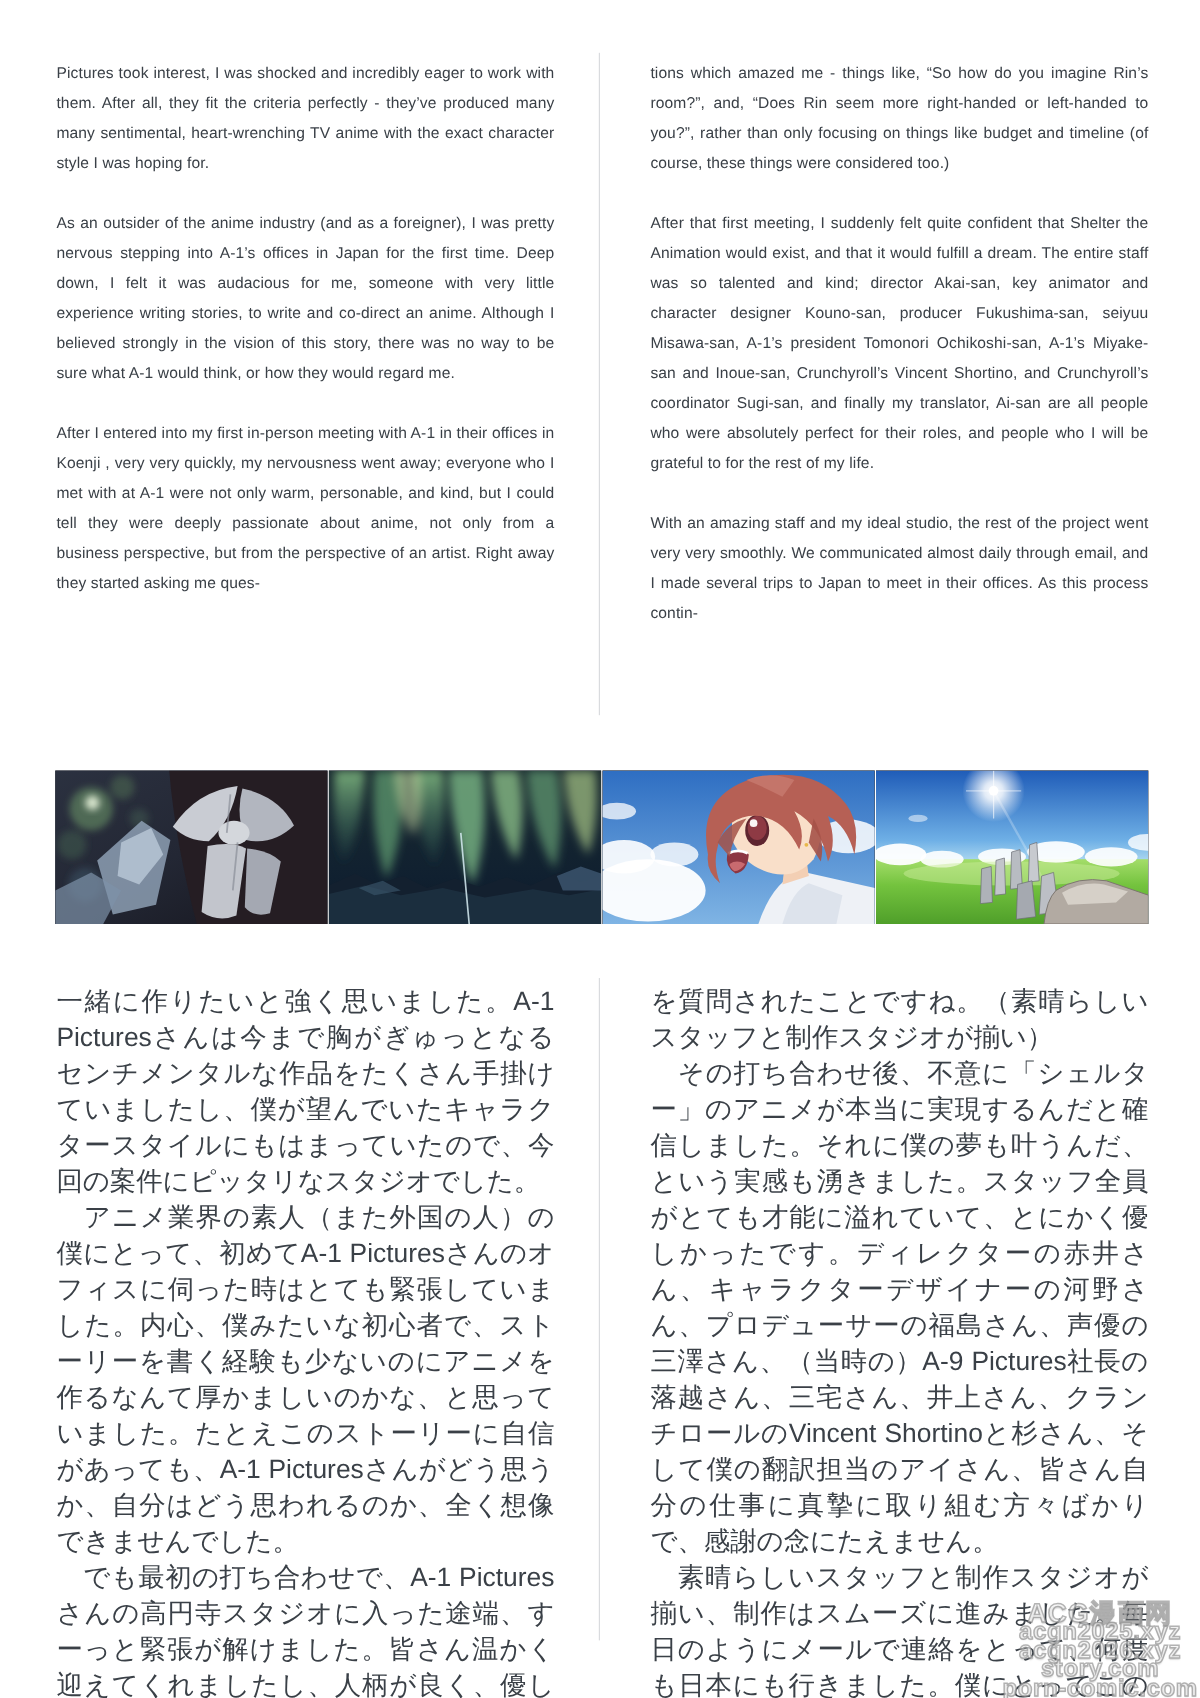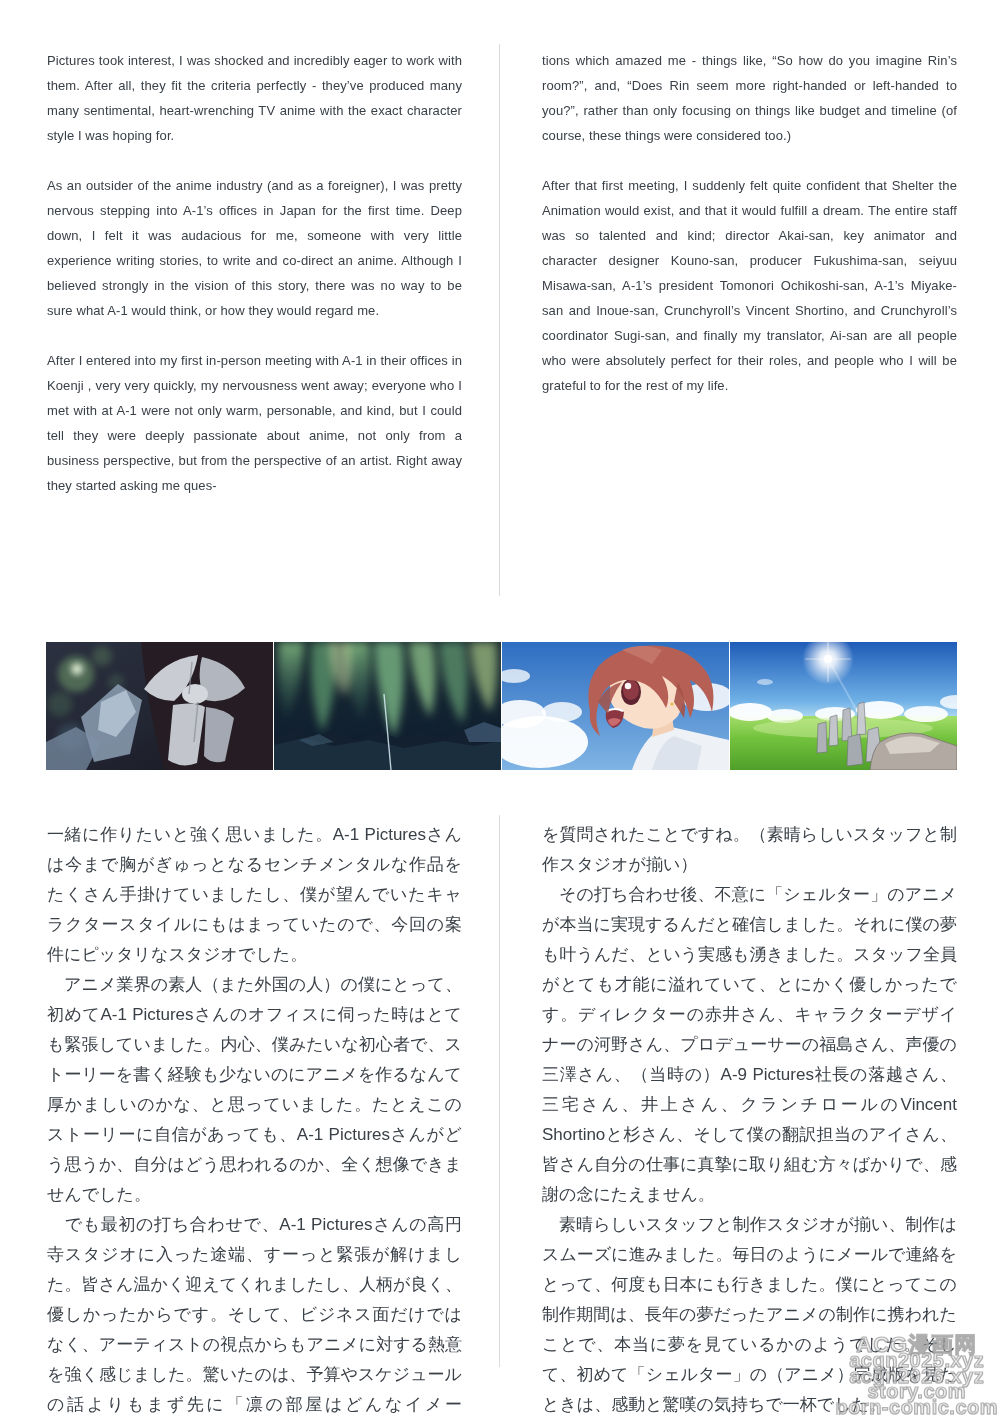--- a/index.html
+++ b/index.html
@@ -27,21 +27,21 @@
 
   .strip {
     position:absolute; left:46px; top:642px; width:911px; height:128px;
     display:flex; gap:1px; background:#ffffff;
   }
   .shot { flex:1 1 0; height:128px; overflow:hidden; background:#1a1f2a; }
   .shot svg { display:block; width:100%; height:100%; }
 
   .jp-section { top:820px; }
   .jp-col p {
-    margin:0; font-size:17px; line-height:30px; text-align:justify;
+    margin:0; font-size:22px; line-height:30px; text-align:justify;
   }
 
   .watermark {
     position:absolute; right:2px; bottom:0px; text-align:center;
     font-weight:bold; z-index:5;
     color:rgba(245,245,245,0.55);
     -webkit-text-stroke:1.2px rgba(140,140,140,0.65);
     text-shadow:0 1px 1px rgba(120,120,120,0.25);
     margin-left:48px;
   }
@@ -55,20 +55,21 @@
 
   <div class="columns en-section">
     <div class="col en-col">
       <p>Pictures took interest, I was shocked and incredibly eager to work with them. After all, they fit the criteria perfectly - they’ve produced many many sentimental, heart-wrenching TV anime with the exact character style I was hoping for.</p>
       <p>As an outsider of the anime industry (and as a foreigner), I was pretty nervous stepping into A-1’s offices in Japan for the first time. Deep down, I felt it was audacious for me, someone with very little experience writing stories, to write and co-direct an anime. Although I believed strongly in the vision of this story, there was no way to be sure what A-1 would think, or how they would regard me.</p>
       <p>After I entered into my first in-person meeting with A-1 in their offices in Koenji , very very quickly, my nervousness went away; everyone who I met with at A-1 were not only warm, personable, and kind, but I could tell they were deeply passionate about anime, not only from a business perspective, but from the perspective of an artist. Right away they started asking me ques-</p>
     </div>
     <div class="col en-col">
       <p>tions which amazed me - things like, “So how do you imagine Rin’s room?”, and, “Does Rin seem more right-handed or left-handed to you?”, rather than only focusing on things like budget and timeline (of course, these things were considered too.)</p>
       <p>After that first meeting, I suddenly felt quite confident that Shelter the Animation would exist, and that it would fulfill a dream. The entire staff was so talented and kind; director Akai-san, key animator and character designer Kouno-san, producer Fukushima-san, seiyuu Misawa-san, A-1’s president Tomonori Ochikoshi-san, A-1’s Miyake-san and Inoue-san, Crunchyroll’s Vincent Shortino, and Crunchyroll’s coordinator Sugi-san, and finally my translator, Ai-san are all people who were absolutely perfect for their roles, and people who I will be grateful to for the rest of my life.</p>
+      <p>With an amazing staff and my ideal studio, the rest of the project went very very smoothly. We communicated almost daily through email, and I made several trips to Japan to meet in their offices. As this process contin-</p>
     </div>
   </div>
 
   <div class="divider divider-top"></div>
 
   <div class="strip">
 
     <div class="shot" aria-label="dark scene with girl's white hair bow and green bokeh lights">
       <svg viewBox="0 0 227 128" preserveAspectRatio="none">
         <defs>

